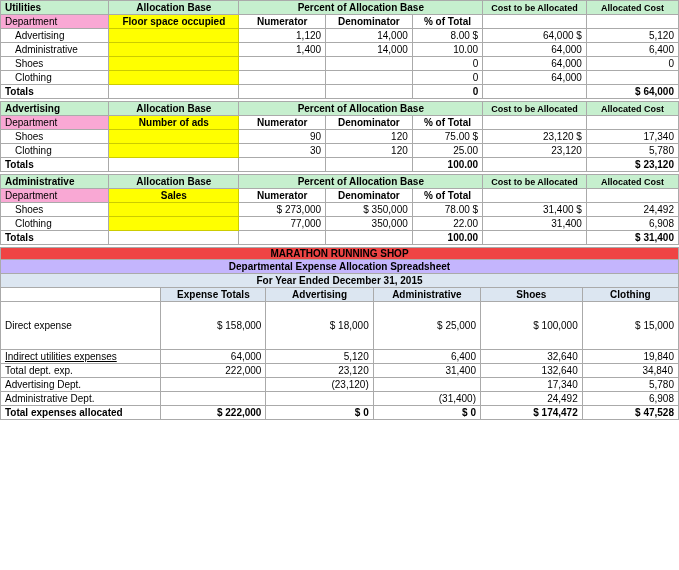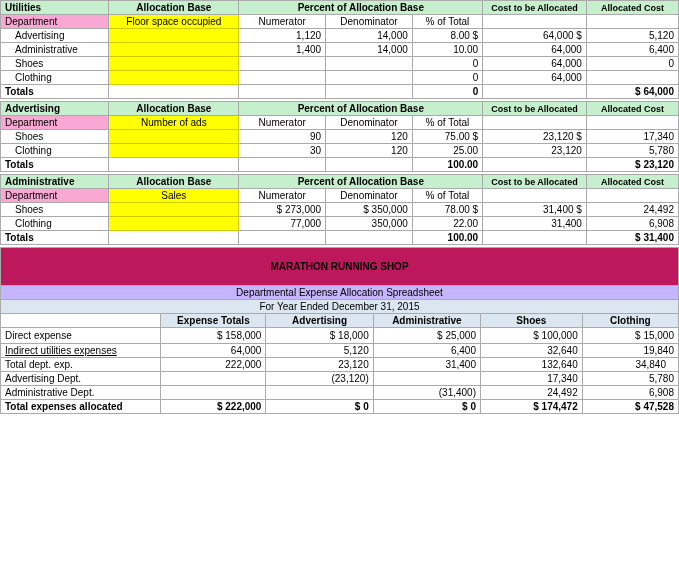--- a/index.html
+++ b/index.html
@@ -9,21 +9,21 @@
     
     .main-container { width: 679px; overflow: hidden; }
     
     td, th {
       border: 1px solid #aaa;
       padding: 1px 4px;
       white-space: nowrap;
     }
     
     .text-right { text-align: right; }
-    .text-center { text-align: center; }
+    .text-center { text-align: center; font-weight: bold; }
     .text-bold { font-weight: bold; }
     .indent1 { padding-left: 14px; }
     .green-header { background: #c6efce; }
     .light-green { background: #f9a8d4; }
     
     .bottom-section { margin-top: 2px; }
     
     .totals-row td { font-weight: bold; }
     
     
@@ -221,21 +221,21 @@
         <col style="width:145px">
         <col style="width:95px">
         <col style="width:97px">
         <col style="width:97px">
         <col style="width:92px">
         <col style="width:87px">
       </colgroup>
 
       <tbody>
           <tr>
-        <td colspan="6" class="text-center text-bold" style="background:#be185d; border:1px solid #aaa; padding:13px;">MARATHON RUNNING SHOP</td>
+        <td colspan="6" class="text-center text-bold" style="background:#ef4444; border:1px solid #aaa; padding:0;">MARATHON RUNNING SHOP</td>
       </tr>
       <tr>
         <td colspan="6" class="text-center" style="background:#c4b5fd; border:1px solid #aaa; padding:1px;">Departmental Expense Allocation Spreadsheet</td>
       </tr>
       <tr>
         <td colspan="6" class="text-center" style="background:#dce6f1; border:1px solid #aaa; padding:1px;">For Year Ended December 31, 2015</td>
       </tr>
 
       <tr>
         <td style="border:1px solid #aaa;"></td>
@@ -244,38 +244,38 @@
         <td class="text-center text-bold" style="background:#dce6f1; border:1px solid #aaa;">Administrative</td>
         <td class="text-center text-bold" style="background:#dce6f1; border:1px solid #aaa;">Shoes</td>
         <td class="text-center text-bold" style="background:#dce6f1; border:1px solid #aaa;">Clothing</td>
       </tr>
 
       <tr>
         <td style="border:1px solid #aaa; padding:1px 4px;">Direct expense</td>
         <td class="text-right" style="border:1px solid #aaa; padding:1px 4px;">$ 158,000</td>
         <td class="text-right" style="border:1px solid #aaa; padding:1px 4px;">$ 18,000</td>
         <td class="text-right" style="border:1px solid #aaa; padding:1px 4px;">$ 25,000</td>
-        <td class="text-right" style="border:1px solid #aaa; padding:2px 4px;">$ 100,000</td>
+        <td class="text-right" style="border:1px solid #aaa; padding:18px 4px;">$ 100,000</td>
         <td class="text-right" style="border:1px solid #aaa; padding:1px 4px;">$ 15,000</td>
       </tr>
       <tr>
         <td style="border:1px solid #aaa; padding:1px 4px;text-decoration:underline;">Indirect utilities expenses</td>
         <td class="text-right" style="border:1px solid #aaa; padding:1px 4px;">64,000</td>
         <td class="text-right" style="border:1px solid #aaa; padding:1px 4px;">5,120</td>
         <td class="text-right" style="border:1px solid #aaa; padding:1px 4px;">6,400</td>
         <td class="text-right" style="border:1px solid #aaa; padding:1px 4px;">32,640</td>
         <td class="text-right" style="border:1px solid #aaa; padding:1px 4px;">19,840</td>
       </tr>
       <tr>
         <td style="border:1px solid #aaa; padding:1px 4px;">Total dept. exp.</td>
         <td class="text-right" style="border:1px solid #aaa; padding:1px 4px;">222,000</td>
         <td class="text-right" style="border:1px solid #aaa; padding:1px 4px;">23,120</td>
         <td class="text-right" style="border:1px solid #aaa; padding:1px 4px;">31,400</td>
         <td class="text-right" style="border:1px solid #aaa; padding:1px 4px;">132,640</td>
-        <td class="text-right" style="border:1px solid #aaa; padding:1px 12px;margin-left:32px;">34,840</td>
+        <td class="text-right" style="border:1px solid #aaa; padding:1px 5px;margin-left:32px;">34,840</td>
       </tr>
       <tr>
         <td style="border:1px solid #aaa; padding:1px 4px;margin-left:8px;">Advertising Dept.</td>
         <td style="border:1px solid #aaa; padding:1px 4px;"></td>
         <td class="text-right" style="border:1px solid #aaa; padding:1px 4px;">(23,120)</td>
         <td style="border:1px solid #aaa; padding:1px 4px;"></td>
         <td class="text-right" style="border:1px solid #aaa; padding:1px 4px;">17,340</td>
         <td class="text-right" style="border:1px solid #aaa; padding:1px 4px;">5,780</td>
       </tr>
       <tr>

